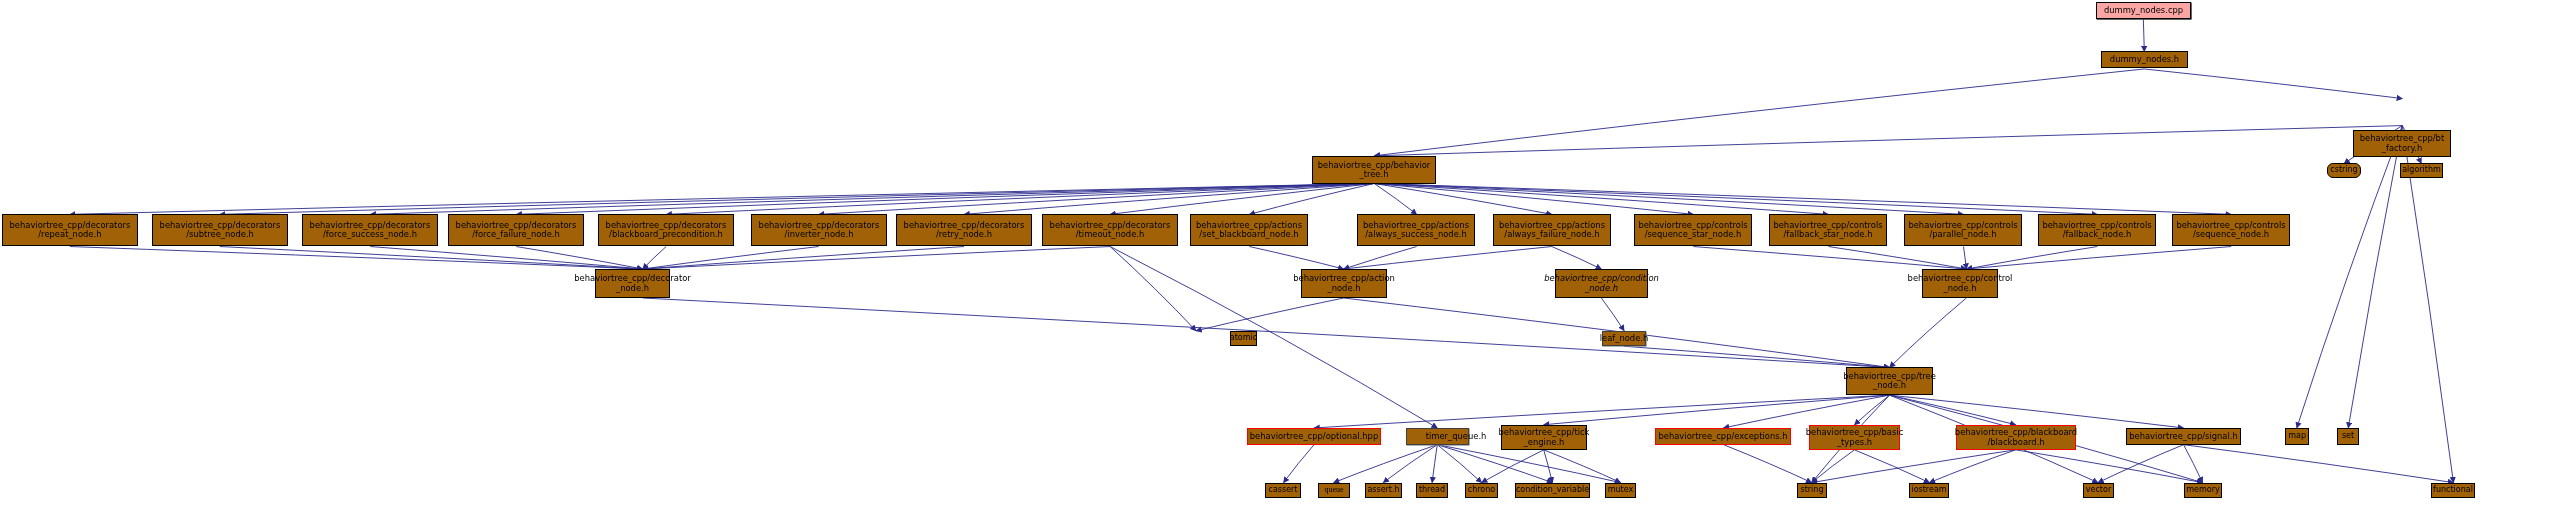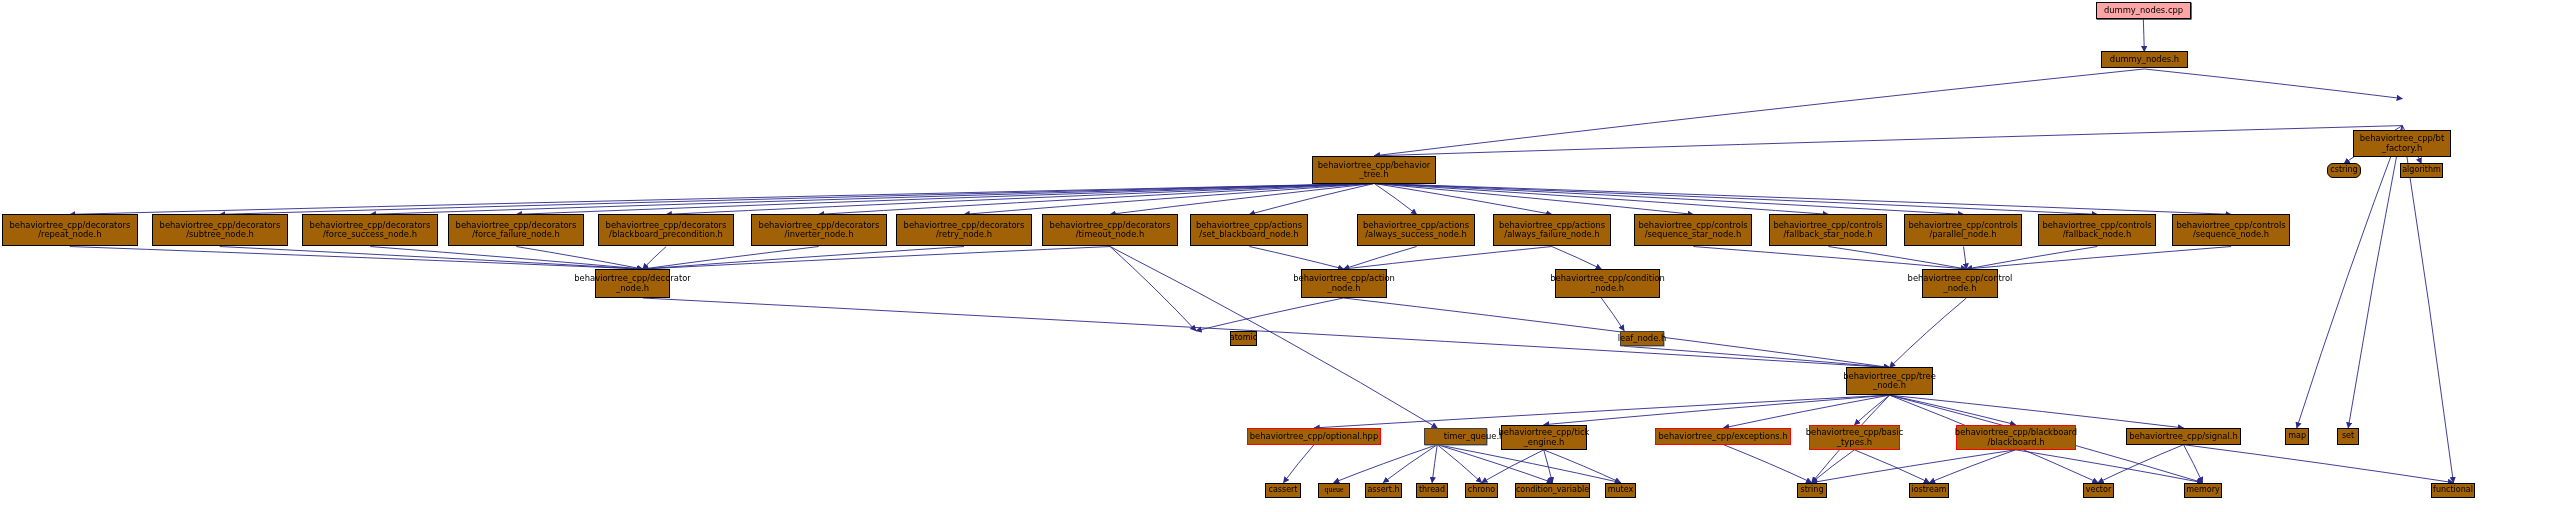--- a/index.html
+++ b/index.html
@@ -5,21 +5,21 @@
   html,body{margin:0;padding:0;background:#ffffff;}
   #stage{position:relative;width:2576px;height:513px;background:#ffffff;
          font-family:"DejaVu Sans","Liberation Sans",sans-serif;overflow:hidden;}
   svg.edges{position:absolute;left:0;top:0;width:2576px;height:513px;}
   .node{position:absolute;box-sizing:border-box;border:0.6px solid #000000;
         background:#a16207;display:flex;align-items:center;justify-content:center;
         text-align:center;line-height:1.12;color:#000000;white-space:pre-line;
         font-size:8.4px;letter-spacing:0px;}
   .node.root{background:#fca5a5;border:0.6px solid #000000;box-shadow:0.6px 0.6px 0 #000;}
   .node.red{border:0.6px solid #ff0000;}
-  .node.gray-b{border:0.6px solid #404040;box-shadow:0.6px 0.6px 0 #808080;margin-left:18px;}
+  .node.gray-b{border:0.6px solid #404040;box-shadow:0.6px 0.6px 0 #808080;}
   .node.sys{font-size:8px;}
 </style>
 </head>
 <body>
 
 <div id="stage">
   <svg class="edges" viewBox="0 0 4004 797" xmlns="http://www.w3.org/2000/svg">
     <defs>
       <marker id="arrow" viewBox="0 0 10 10" refX="9" refY="5" markerWidth="7" markerHeight="7" orient="auto-start-reverse">
         <path d="M 0 0 L 10 5 L 0 10 z" fill="#2a2a8c"></path>
@@ -142,21 +142,21 @@
       <div class="node" style="left: 1904px; top: 214px; width: 118px; height: 32px;">behaviortree_cpp/controls
 /parallel_node.h</div>
       <div class="node" style="left: 2038px; top: 214px; width: 118px; height: 32px;">behaviortree_cpp/controls
 /fallback_node.h</div>
       <div class="node" style="left: 2172px; top: 214px; width: 118px; height: 32px;">behaviortree_cpp/controls
 /sequence_node.h</div>
       <div class="node" style="left: 595px; top: 269px; width: 75px; height: 29px;">behaviortree_cpp/decorator
 _node.h</div>
       <div class="node" style="left: 1301px; top: 269px; width: 86px; height: 29px;">behaviortree_cpp/action
 _node.h</div>
-      <div class="node" style="left: 1555px; top: 269px; width: 105px; height: 29px;">behaviortree_cpp/condition
+      <div class="node" style="left: 1555px; top: 269px; width: 93px; height: 29px; font-style: italic;">behaviortree_cpp/condition
 _node.h</div>
       <div class="node" style="left: 1922px; top: 269px; width: 76px; height: 29px;">behaviortree_cpp/control
 _node.h</div>
       <div class="node sys" style="left: 1230px; top: 331px; width: 27px; height: 15.4px;">atomic</div>
       <div class="node gray-b" style="left: 1602px; top: 331px; width: 44px; height: 15.4px;">leaf_node.h</div>
       <div class="node" style="left: 1846px; top: 367px; width: 87px; height: 28px;">behaviortree_cpp/tree
 _node.h</div>
       <div class="node red" style="left: 1247px; top: 428px; width: 134px; height: 16.7px;">behaviortree_cpp/optional.hpp</div>
       <div class="node gray-b" style="left: 1406px; top: 428px; width: 63px; height: 16.7px; padding-left: 37px;">timer_queue.h</div>
       <div class="node" style="left: 1501px; top: 425px; width: 86px; height: 25px;">behaviortree_cpp/tick

